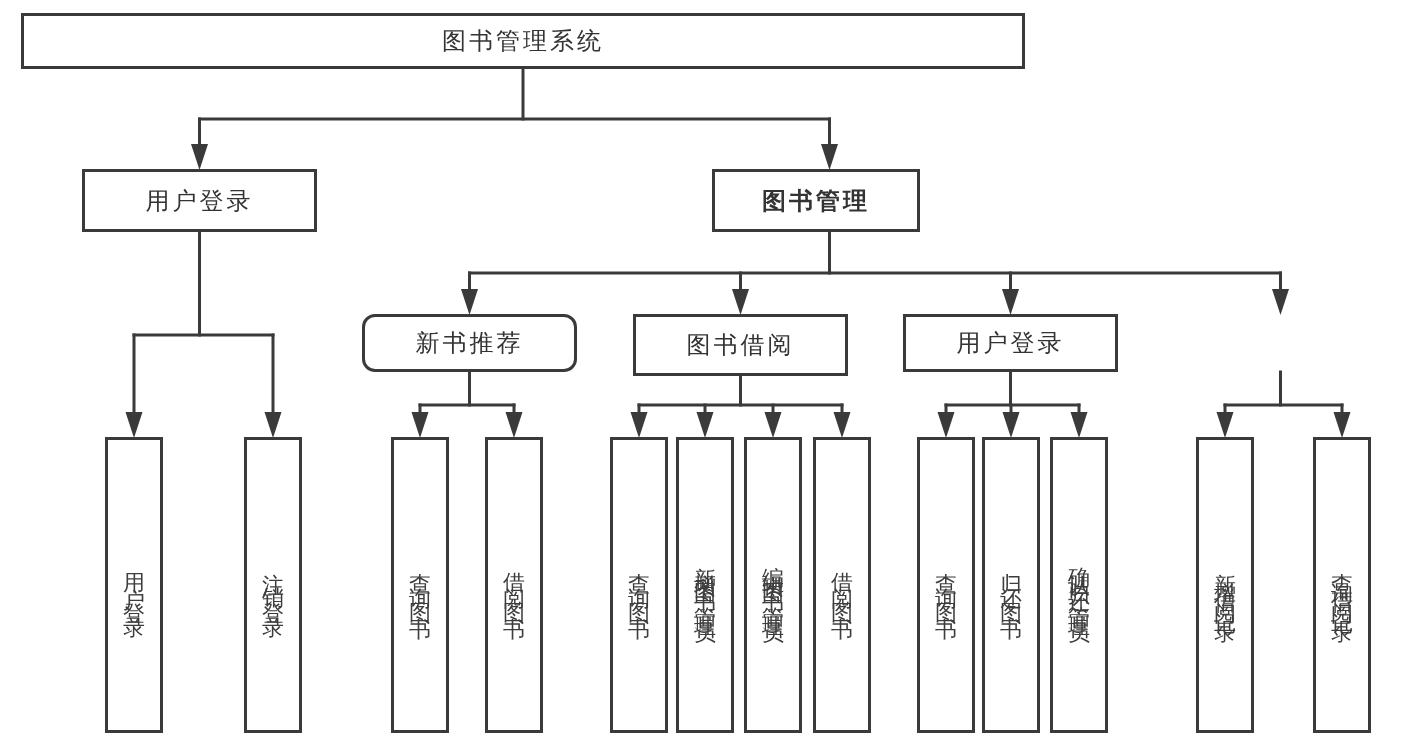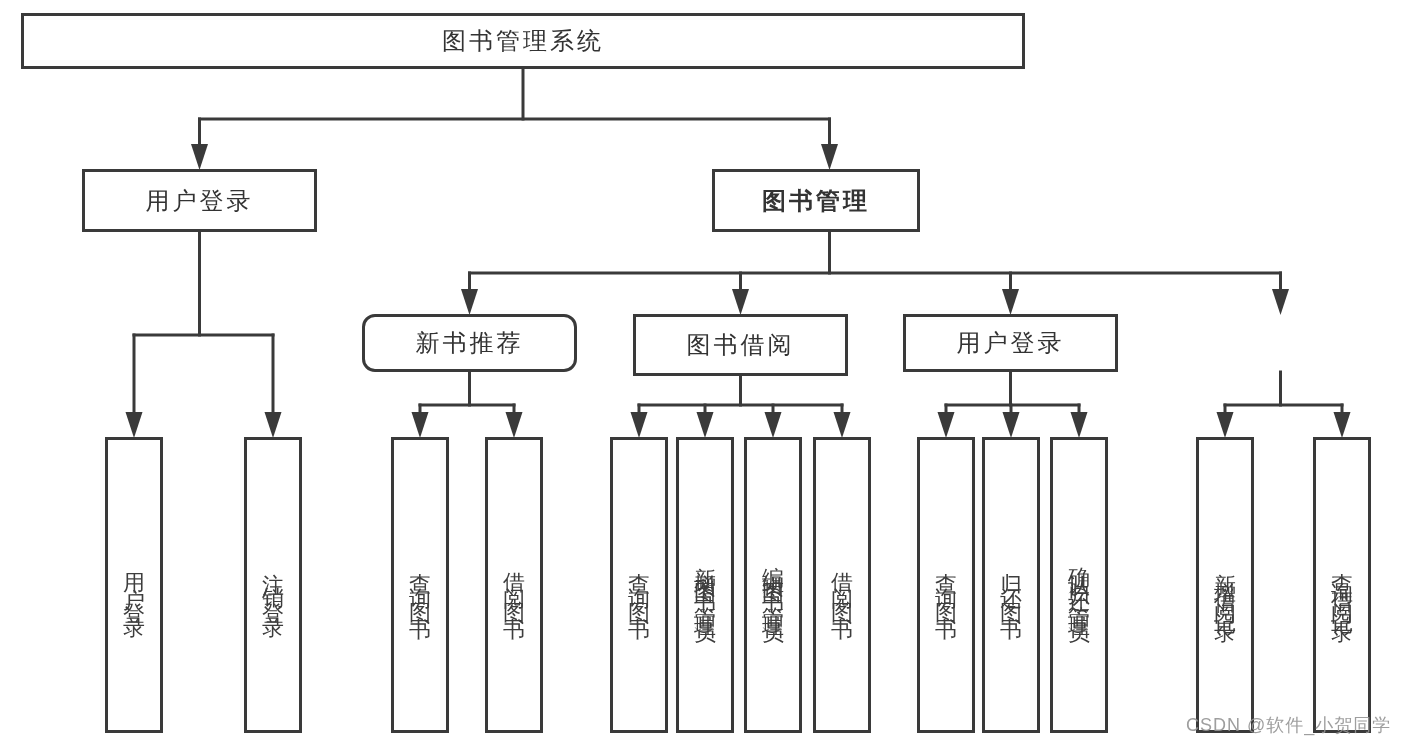--- a/index.html
+++ b/index.html
@@ -174,15 +174,14 @@
     <span>确认归还（管理员）</span>
   </div>
 
   <div class="leaf mid" id="leaf-e1" style="left:1196px; top:437px; width:58px; height:296px;">
     <span>新增借阅记录</span>
   </div>
   <div class="leaf mid" id="leaf-e2" style="left:1313px; top:437px; width:58px; height:296px;">
     <span>查询借阅记录</span>
   </div>
 
-  <div class="watermark">CSDN @软件_小贺同学</div>
 
 </div>
 
 </body></html>

